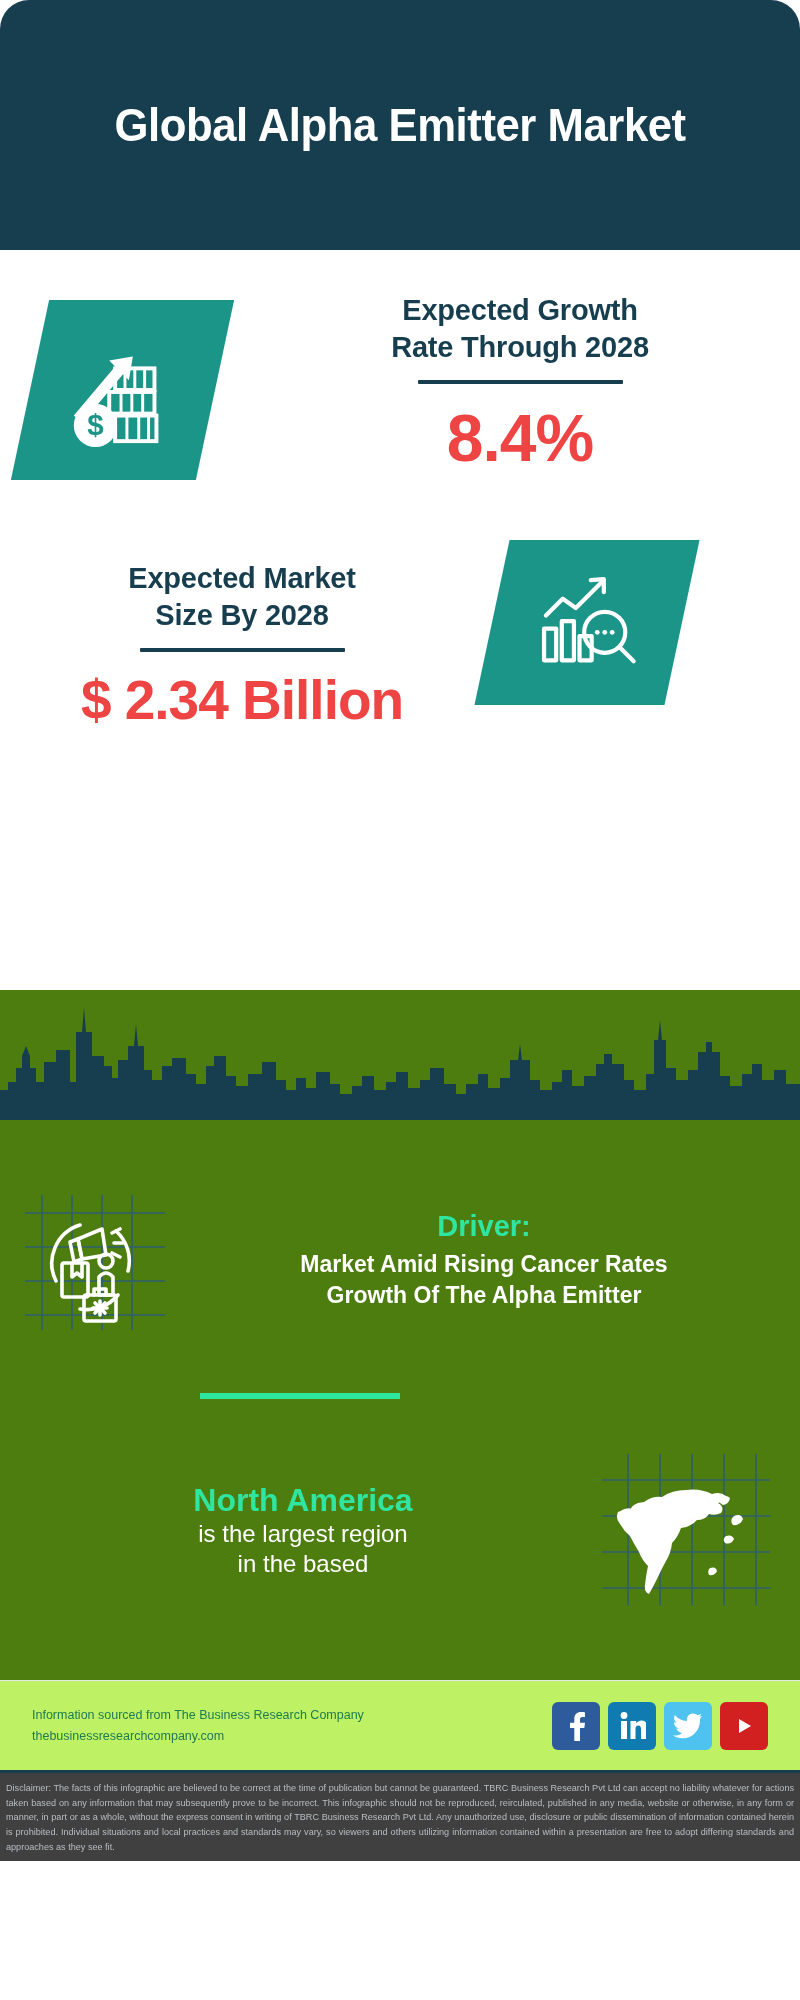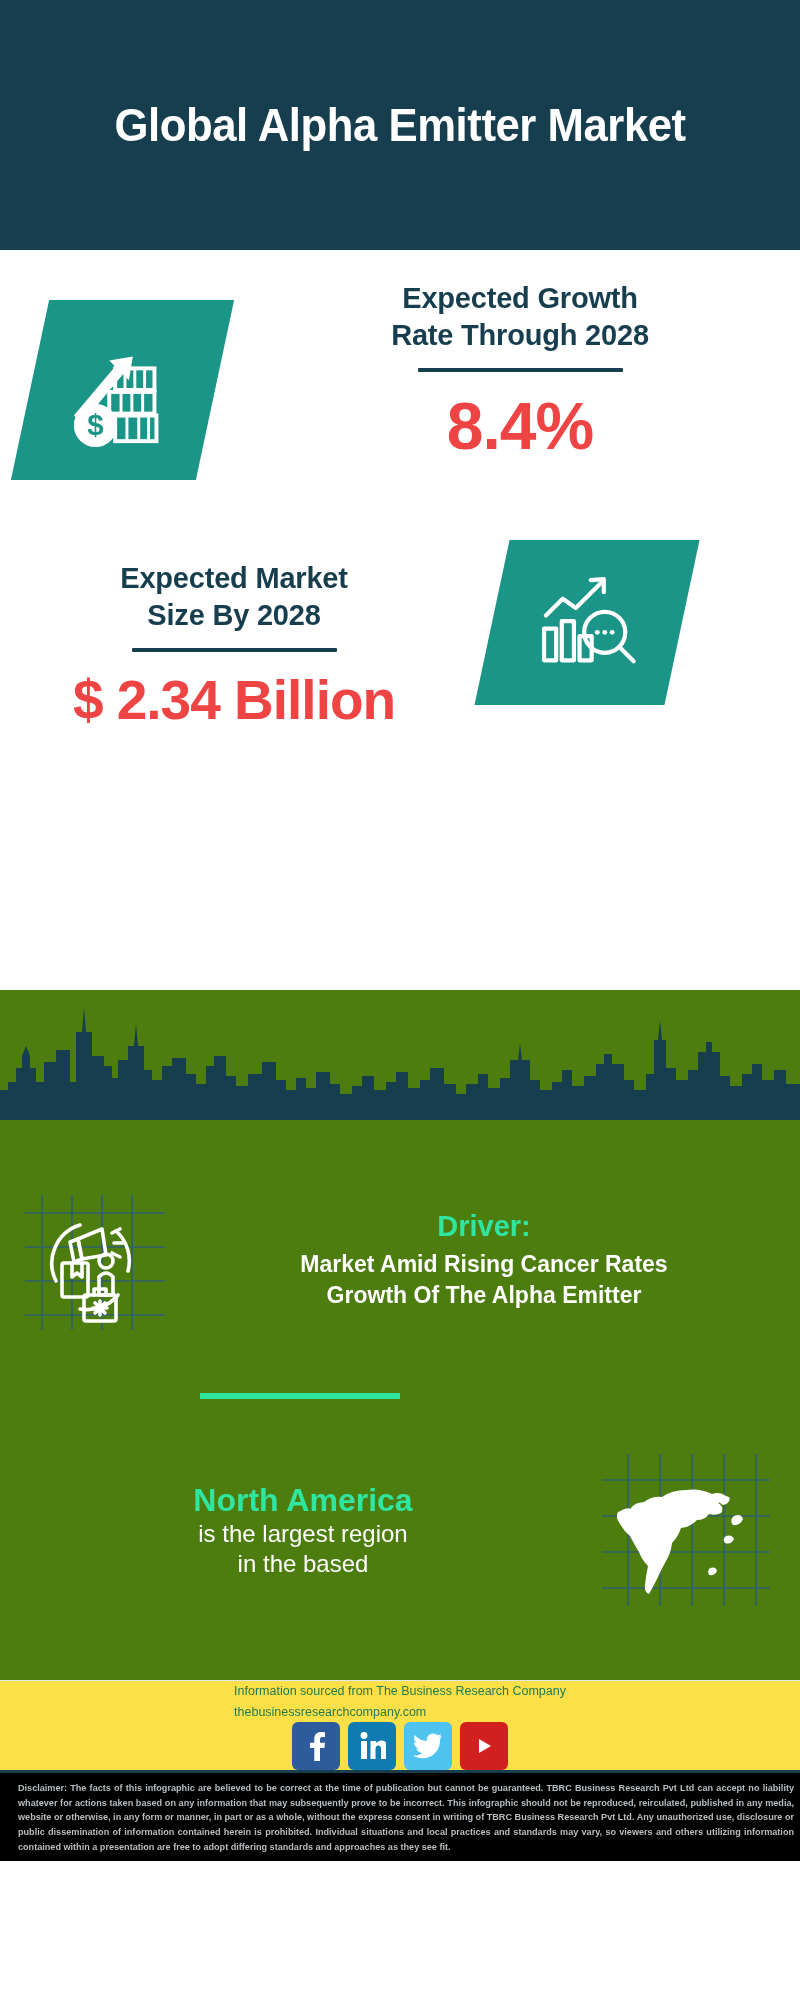--- a/index.html
+++ b/index.html
@@ -3,21 +3,21 @@
 <meta charset="utf-8">
 <style>
   html,body{margin:0;padding:0;}
   body{
     width:800px;height:2000px;
     background:#ffffff;
     font-family:"Liberation Sans", sans-serif;
     overflow:hidden;
     position:relative;
   }
-  .page{width:800px;height:2000px;position:relative;overflow:hidden;}
+  .page{width:800px;height:2000px;position:relative;overflow:hidden;border-radius:29px;}
 
   
   .header{
     width:800px;height:250px;background:#173e4e;
     display:flex;align-items:center;justify-content:center;
     box-sizing:border-box;padding:0 60px;
   }
   .header-title{
     color:#ffffff;font-size:47px;line-height:1.22;font-weight:bold;
     text-align:center;letter-spacing:-0.5px;
@@ -84,42 +84,41 @@
     font-family:"Liberation Sans Narrow","Liberation Sans",sans-serif;
   }
   .region-sub{
     color:#ffffff;font-size:24px;line-height:1.25;font-weight:normal;
     font-family:"Liberation Sans Narrow","Liberation Sans",sans-serif;
   }
   .region-map{width:230px;display:flex;align-items:center;justify-content:center;}
 
   
   .footer{
-    position:relative;width:800px;height:90px;background:#fde047;
+    position:relative;width:800px;height:90px;background:#bef264;
     display:flex;align-items:center;box-sizing:border-box;padding:0 32px;
     border-top:1px solid #e4e8ea;
-    flex-direction:column;
   }
   .footer-text{
     flex:1;color:#1f7a52;font-size:12.5px;line-height:1.65;
     font-family:"Liberation Sans Narrow","Liberation Sans",sans-serif;
   }
   .socials{display:flex;gap:8px;align-items:center;}
   .soc{
     width:48px;height:48px;border-radius:6px;display:flex;
     align-items:center;justify-content:center;color:#fff;
   }
   .soc.fb{background:#2d5b9b;}
   .soc.li{background:#0f7bb1;}
   .soc.tw{background:#4ec3f0;}
   .soc.yt{background:#d21f20;}
 
   .disclaimer-wrap{
-    width:800px;background:#000000;box-sizing:border-box;
-    border-top:3px solid #173e4e;padding:8px 6px 6px 18px;font-weight:bold;
+    width:800px;background:#404040;box-sizing:border-box;
+    border-top:3px solid #173e4e;padding:8px 6px 6px 6px;
   }
   .disclaimer{
     color:#b8bec2;font-size:9.1px;line-height:1.62;text-align:justify;
     font-family:"Liberation Sans Narrow","Liberation Sans",sans-serif;
   }
 </style>
 </head>
 <body>
 
 <div class="page">
@@ -151,30 +150,30 @@
                 <rect x="52" y="86" width="42" height="26" fill="none" stroke="#ffffff" stroke-width="4"></rect>
                 <line x1="64" y1="86" x2="64" y2="112" stroke="#ffffff" stroke-width="3"></line>
                 <line x1="76" y1="86" x2="76" y2="112" stroke="#ffffff" stroke-width="3"></line>
                 <line x1="86" y1="86" x2="86" y2="112" stroke="#ffffff" stroke-width="3"></line>
               </g>
             </g>
           </svg>
         </div>
       </div>
 
-      <div style="position:absolute;left:270px;top:30px;width:500px;">
+      <div style="position:absolute;left:270px;top:42px;width:500px;">
         <div class="stat-head">Expected Growth</div>
         <div class="stat-head">Rate Through 2028</div>
         <div class="rule" style="width:205px;"></div>
         <div class="stat-value" style="font-size:66px;margin-top:16px;">8.4%</div>
       </div>
     </div>
 
     <div class="stat-block" style="left:0;top:300px;width:800px;height:220px;">
-      <div style="position:absolute;left:4px;top:10px;width:460px;">
+      <div style="position:absolute;left:12px;top:10px;width:460px;">
         <div class="stat-head">Expected Market</div>
         <div class="stat-head">Size By 2028</div>
         <div class="rule" style="width:205px;"></div>
         <div class="stat-value" style="font-size:55px;margin-top:16px;">$ 2.34 Billion</div>
       </div>
 
       <div class="para" style="left:492px;top:-10px;width:190px;height:165px;transform:skewX(-12deg);">
         <div class="inner" style="transform:skewX(12deg);">
           <svg width="112" height="112" viewBox="0 0 120 120">
             <g fill="none" stroke="#ffffff" stroke-width="4.5" stroke-linecap="round" stroke-linejoin="round">

